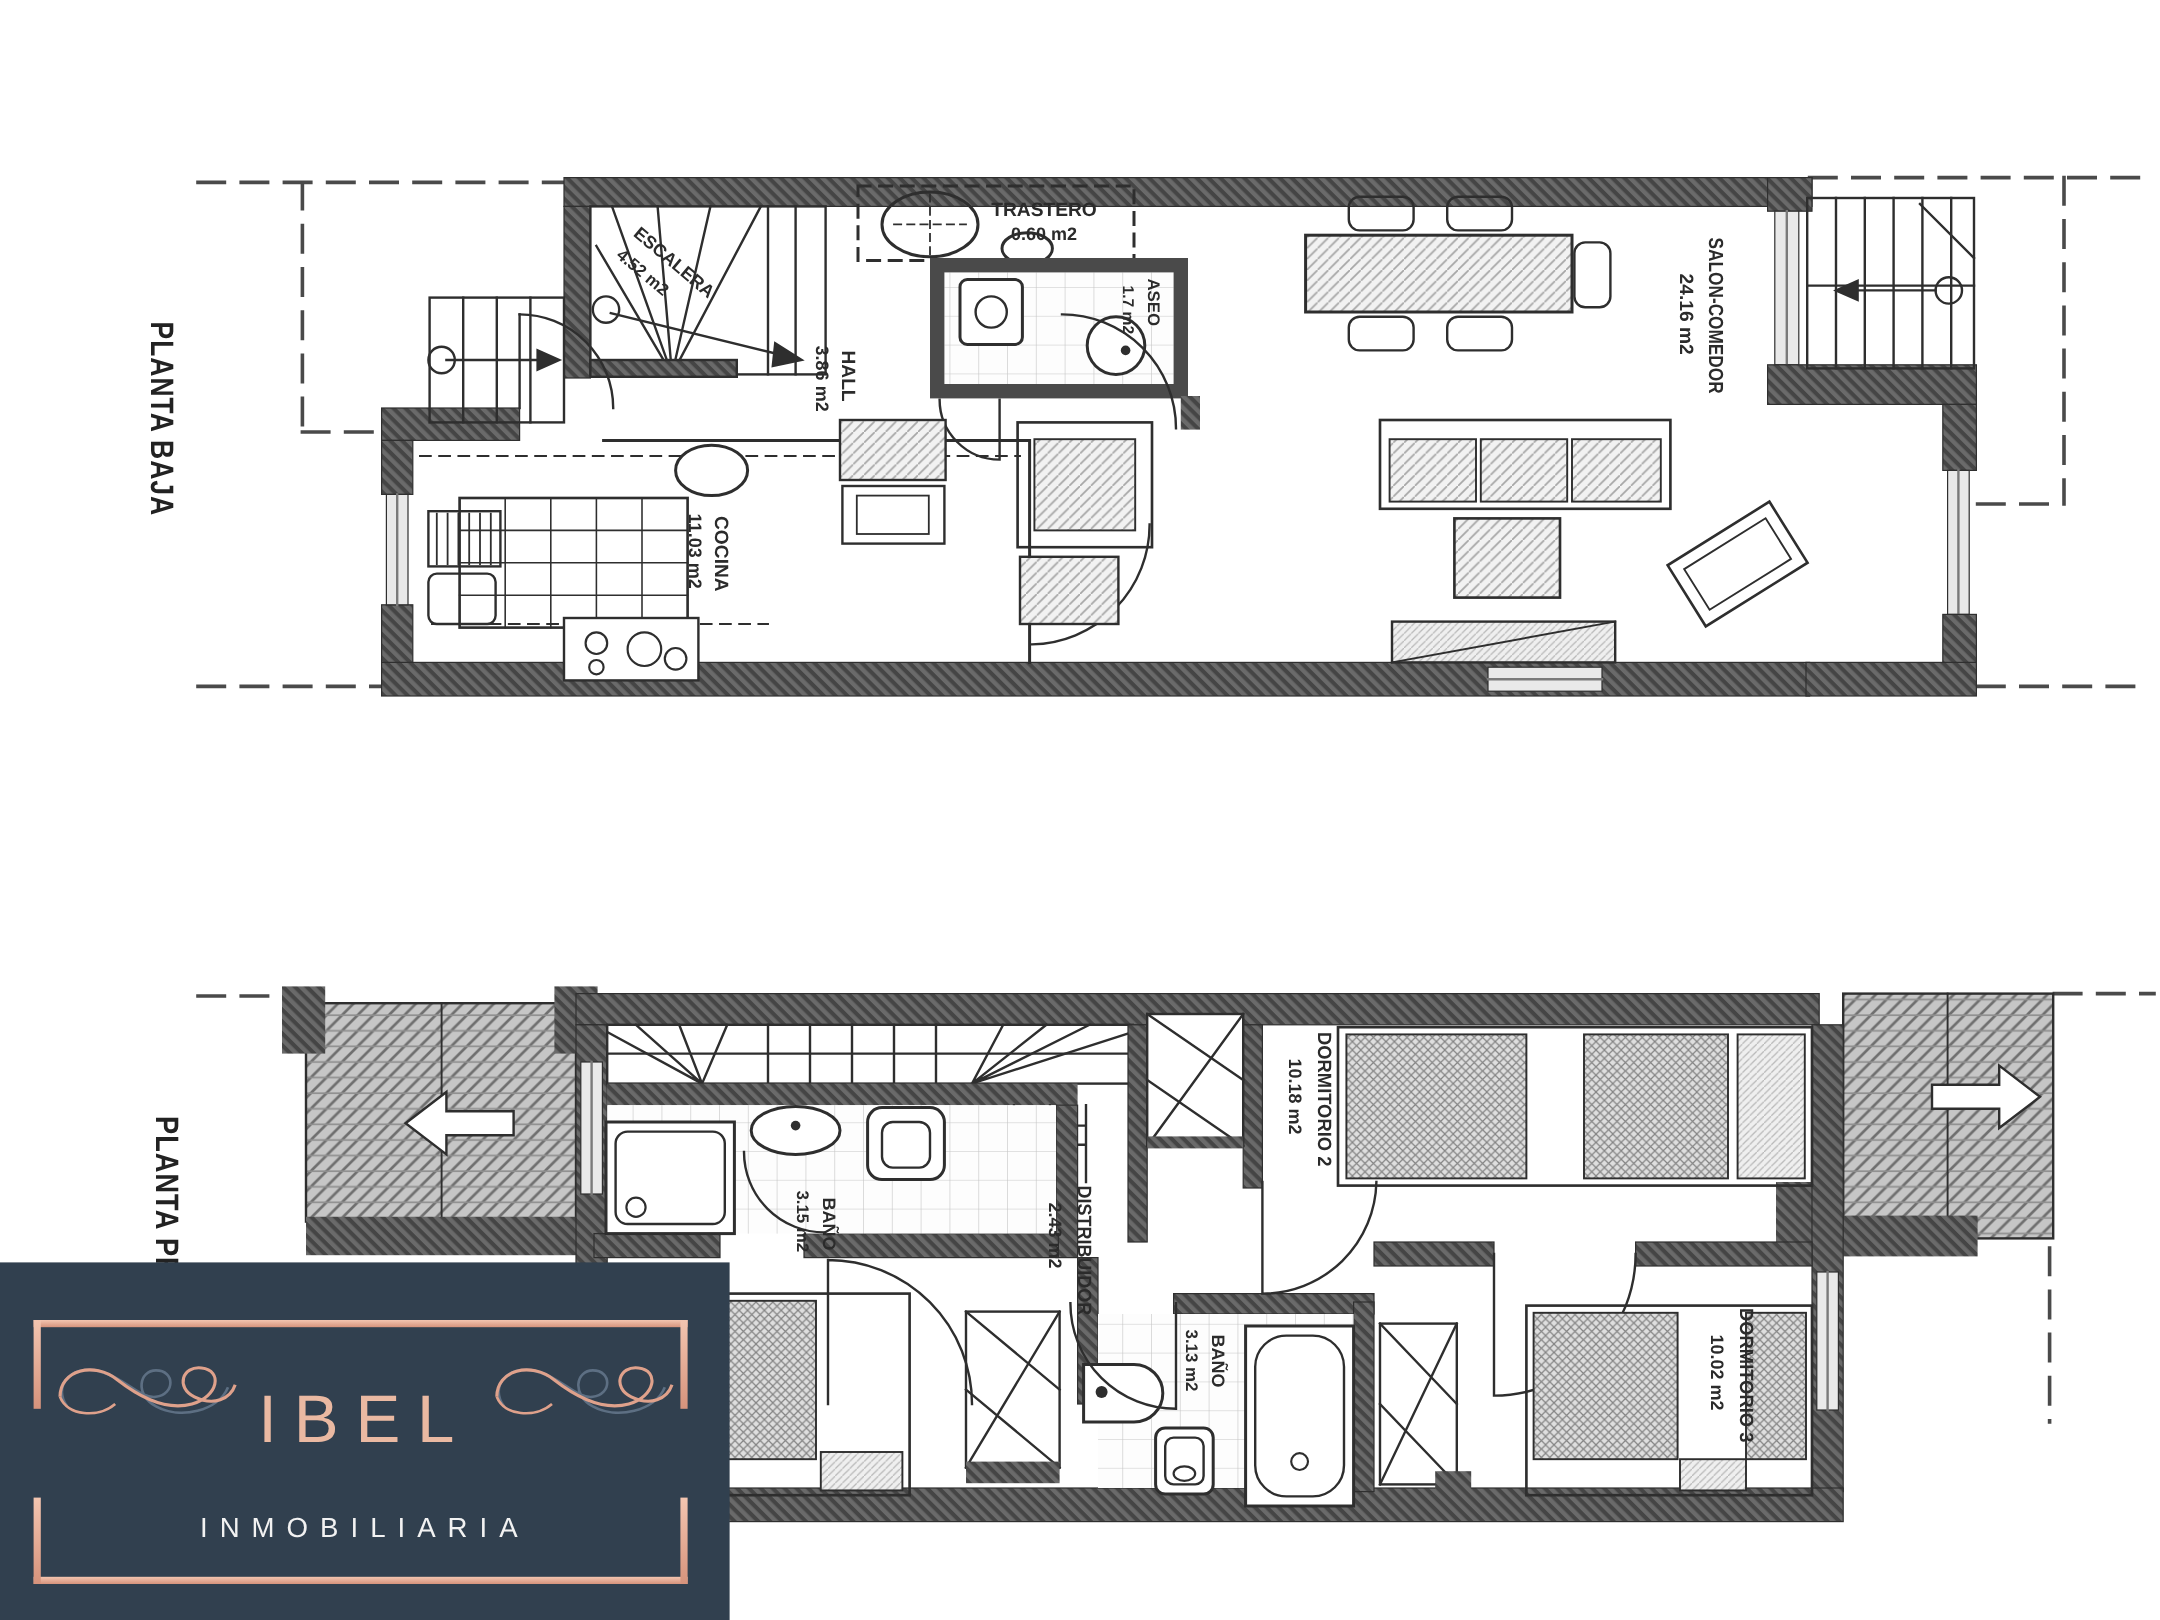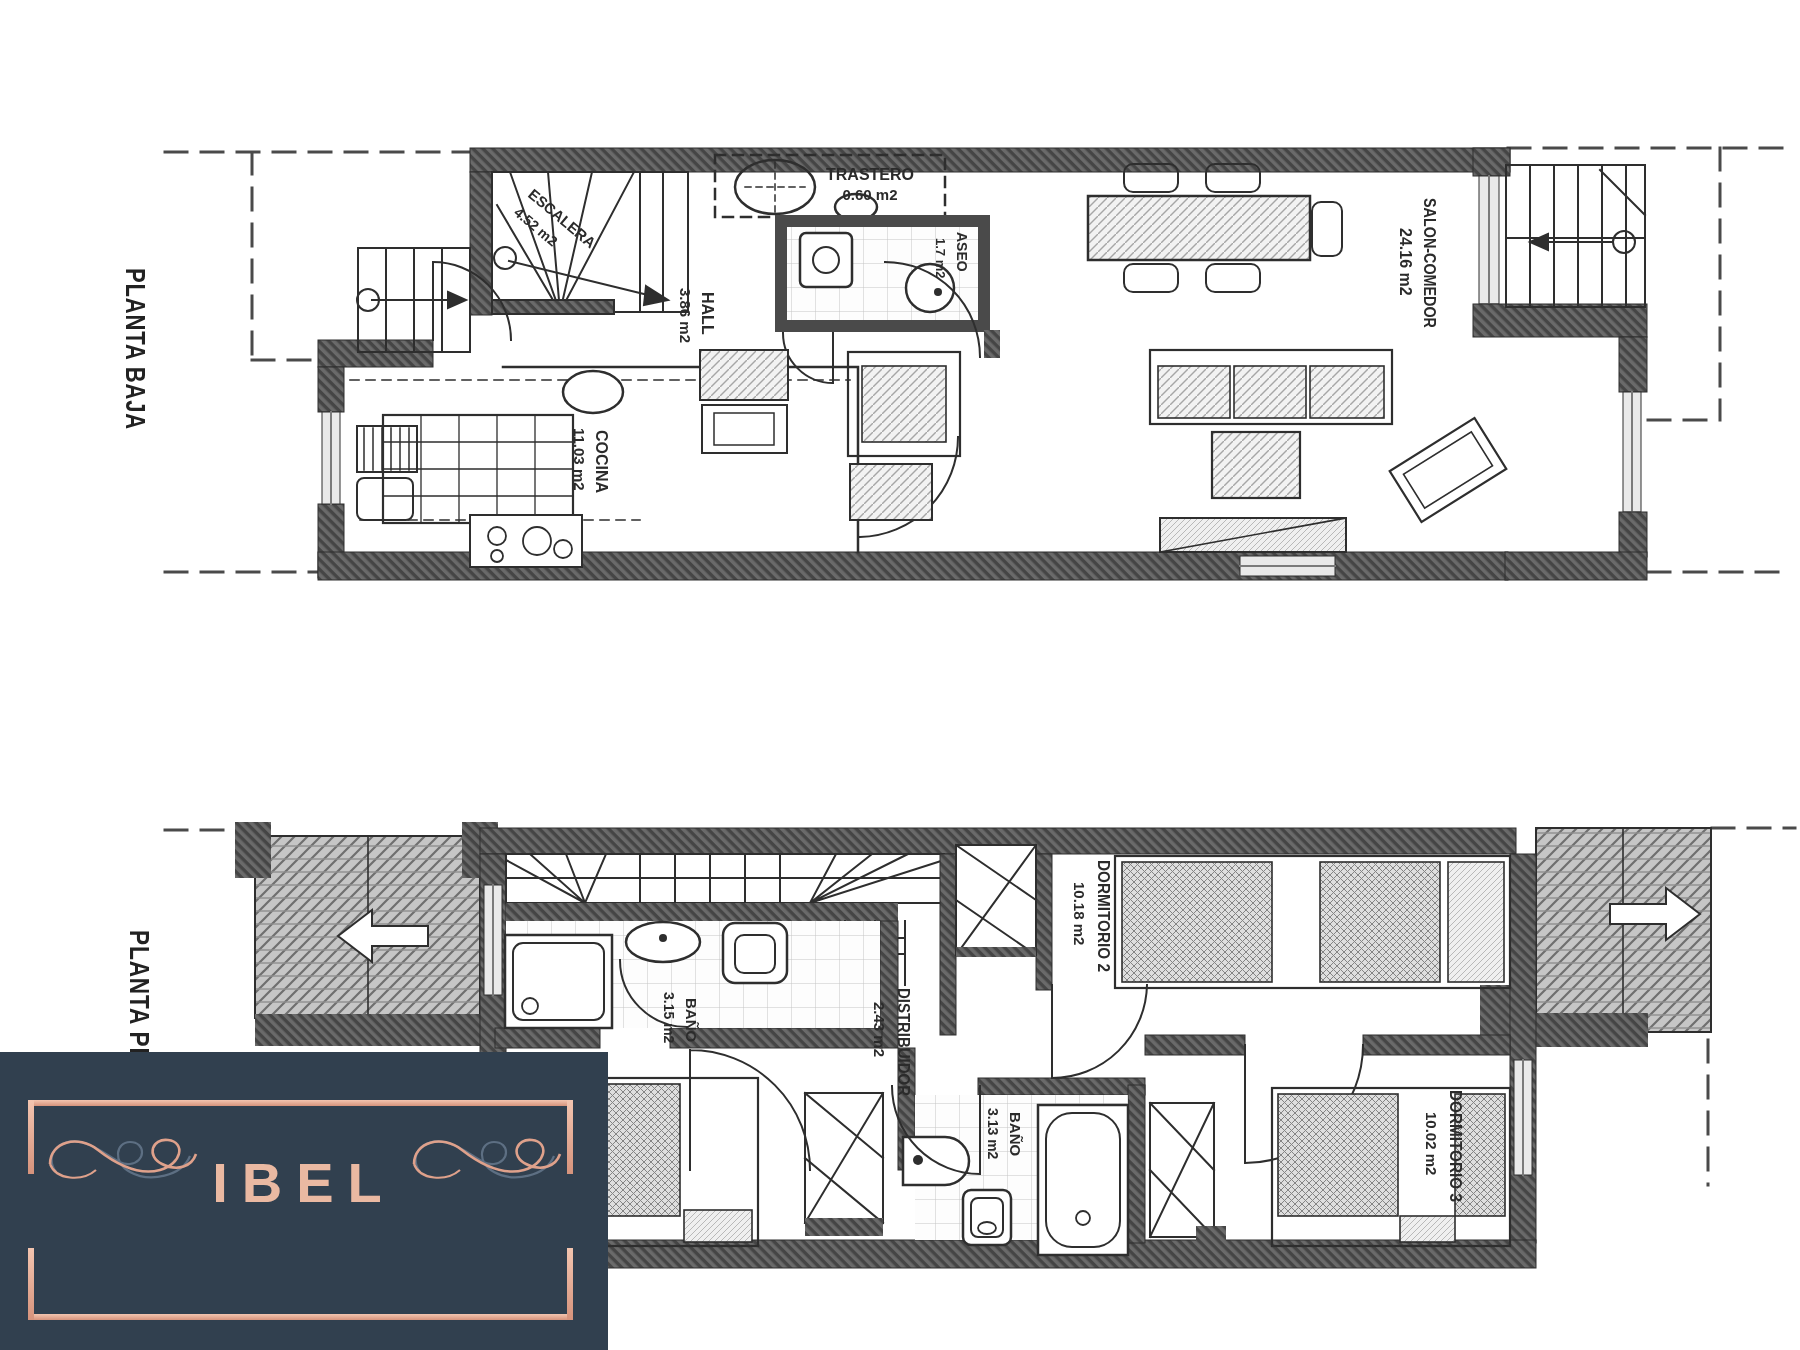--- a/index.html
+++ b/index.html
@@ -5,21 +5,21 @@
   html,body{margin:0;padding:0;background:#ffffff;}
   #stage{position:relative;width:1800px;height:1350px;background:#ffffff;overflow:hidden;
          font-family:"Liberation Sans",sans-serif;}
   #plan-svg{position:absolute;left:0;top:0;}
   .rlabel{fill:#2b2b2b;font-weight:700;font-family:"Liberation Sans",sans-serif;}
   .ftitle{fill:#222;font-weight:700;font-family:"Liberation Sans",sans-serif;letter-spacing:1px;}
   
   #logo-card{position:absolute;left:0;top:1052px;width:608px;height:298px;background:#31404f;z-index:5;}
   .gbar{position:absolute;background:linear-gradient(180deg,#f3c5b0,#d6937c);}
   #logo-brand{position:absolute;left:0;top:98px;width:100%;text-align:center;
-      color:#eab9a2;font-size:56px;font-weight:700;letter-spacing:14px;}
+      color:#eab9a2;font-size:56px;font-weight:400;letter-spacing:14px;}
   #logo-sub{position:absolute;left:0;top:208px;width:100%;text-align:center;
       color:#f2f2f2;font-size:23px;font-weight:400;letter-spacing:10px;}
   .flourish{position:absolute;top:62px;width:160px;height:90px;}
 </style>
 </head>
 <body>
 
 <div id="stage">
 
 <svg id="plan-svg" width="1800" height="1350" viewBox="0 0 1800 1350">
@@ -353,15 +353,16 @@
       <path d="M8,50 C8,28 36,20 56,36 C74,50 96,62 118,56 C140,50 144,28 126,26 C110,24 104,42 120,50 C136,58 150,52 154,40" fill="none" stroke="#dfa18b" stroke-width="2.6"></path>
       <path d="M8,50 C14,66 40,68 54,56" fill="none" stroke="#dfa18b" stroke-width="2.2"></path>
     </svg>
     <svg class="flourish" style="left:406px;" viewBox="0 0 160 90">
       <path d="M14,58 C2,42 16,24 38,28 C62,33 74,52 88,50 C104,48 104,28 88,28 C74,28 70,48 88,58 C108,69 140,62 148,42" fill="none" stroke="#5d6f83" stroke-width="2.2"></path>
       <path d="M8,50 C8,28 36,20 56,36 C74,50 96,62 118,56 C140,50 144,28 126,26 C110,24 104,42 120,50 C136,58 150,52 154,40" fill="none" stroke="#dfa18b" stroke-width="2.6"></path>
       <path d="M8,50 C14,66 40,68 54,56" fill="none" stroke="#dfa18b" stroke-width="2.2"></path>
     </svg>
 
     <div id="logo-brand">IBEL</div>
+    <div id="logo-sub">INMOBILIARIA</div>
   </div>
 
 </div>
 
 </body></html>

